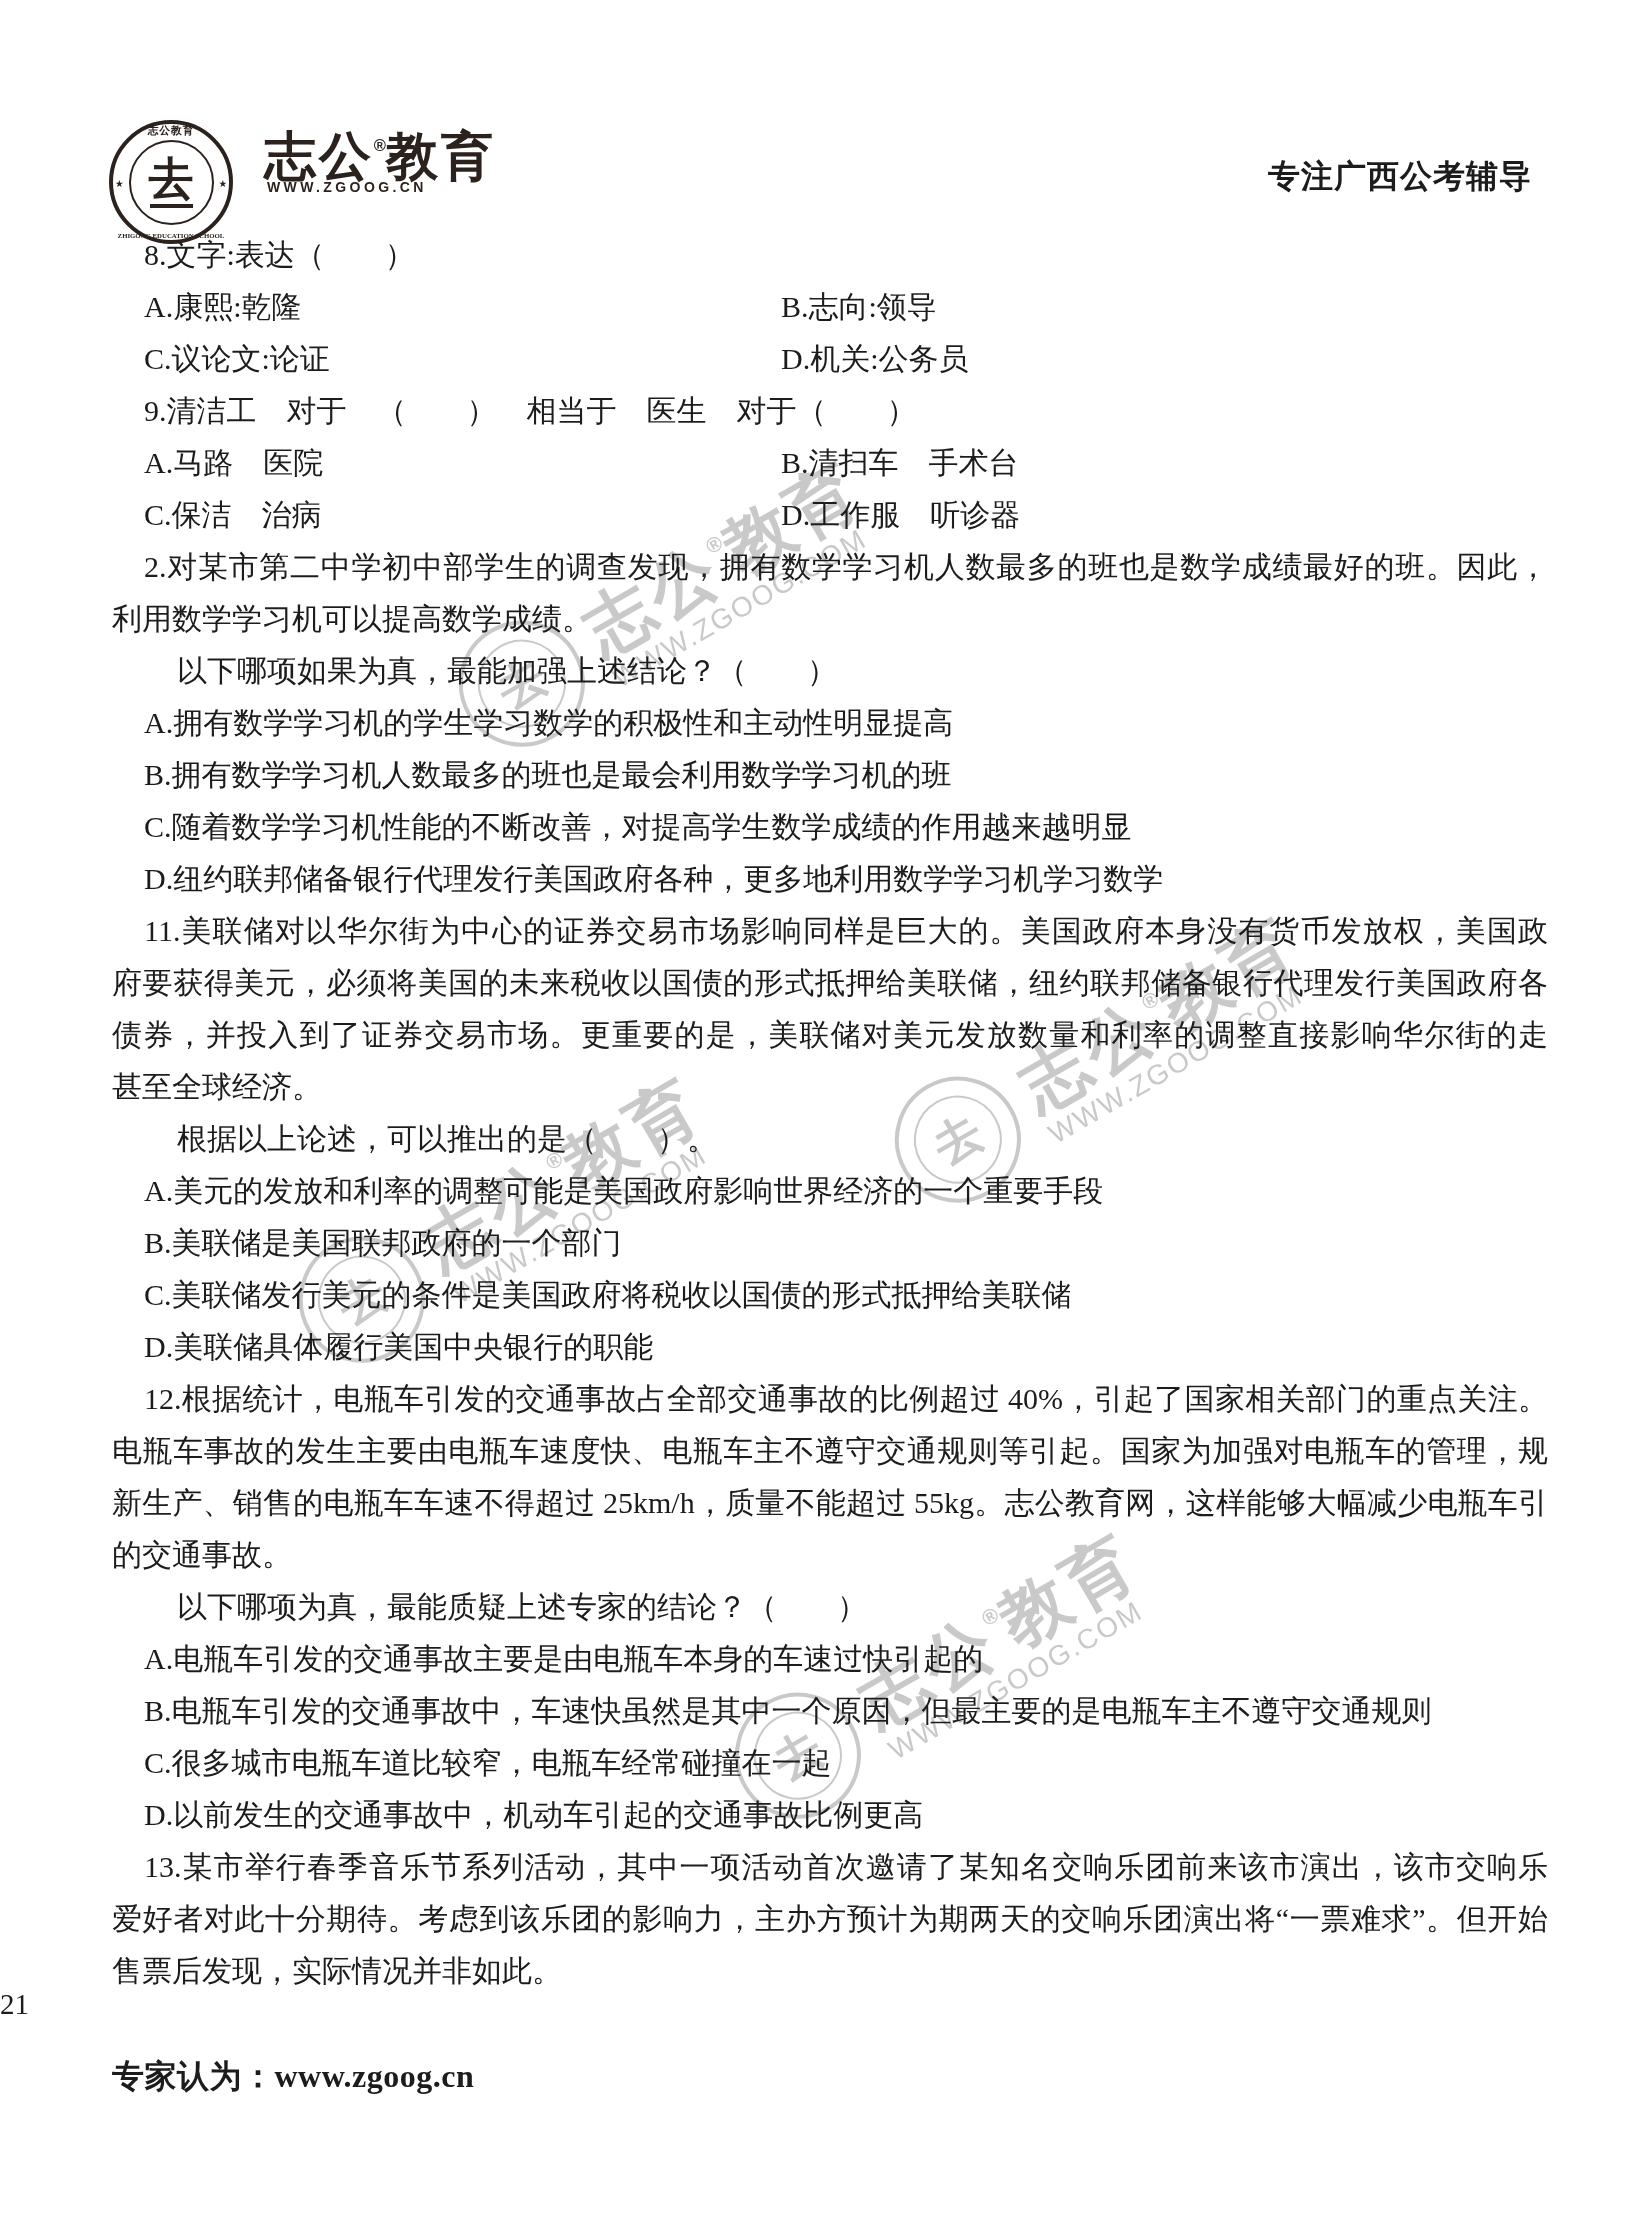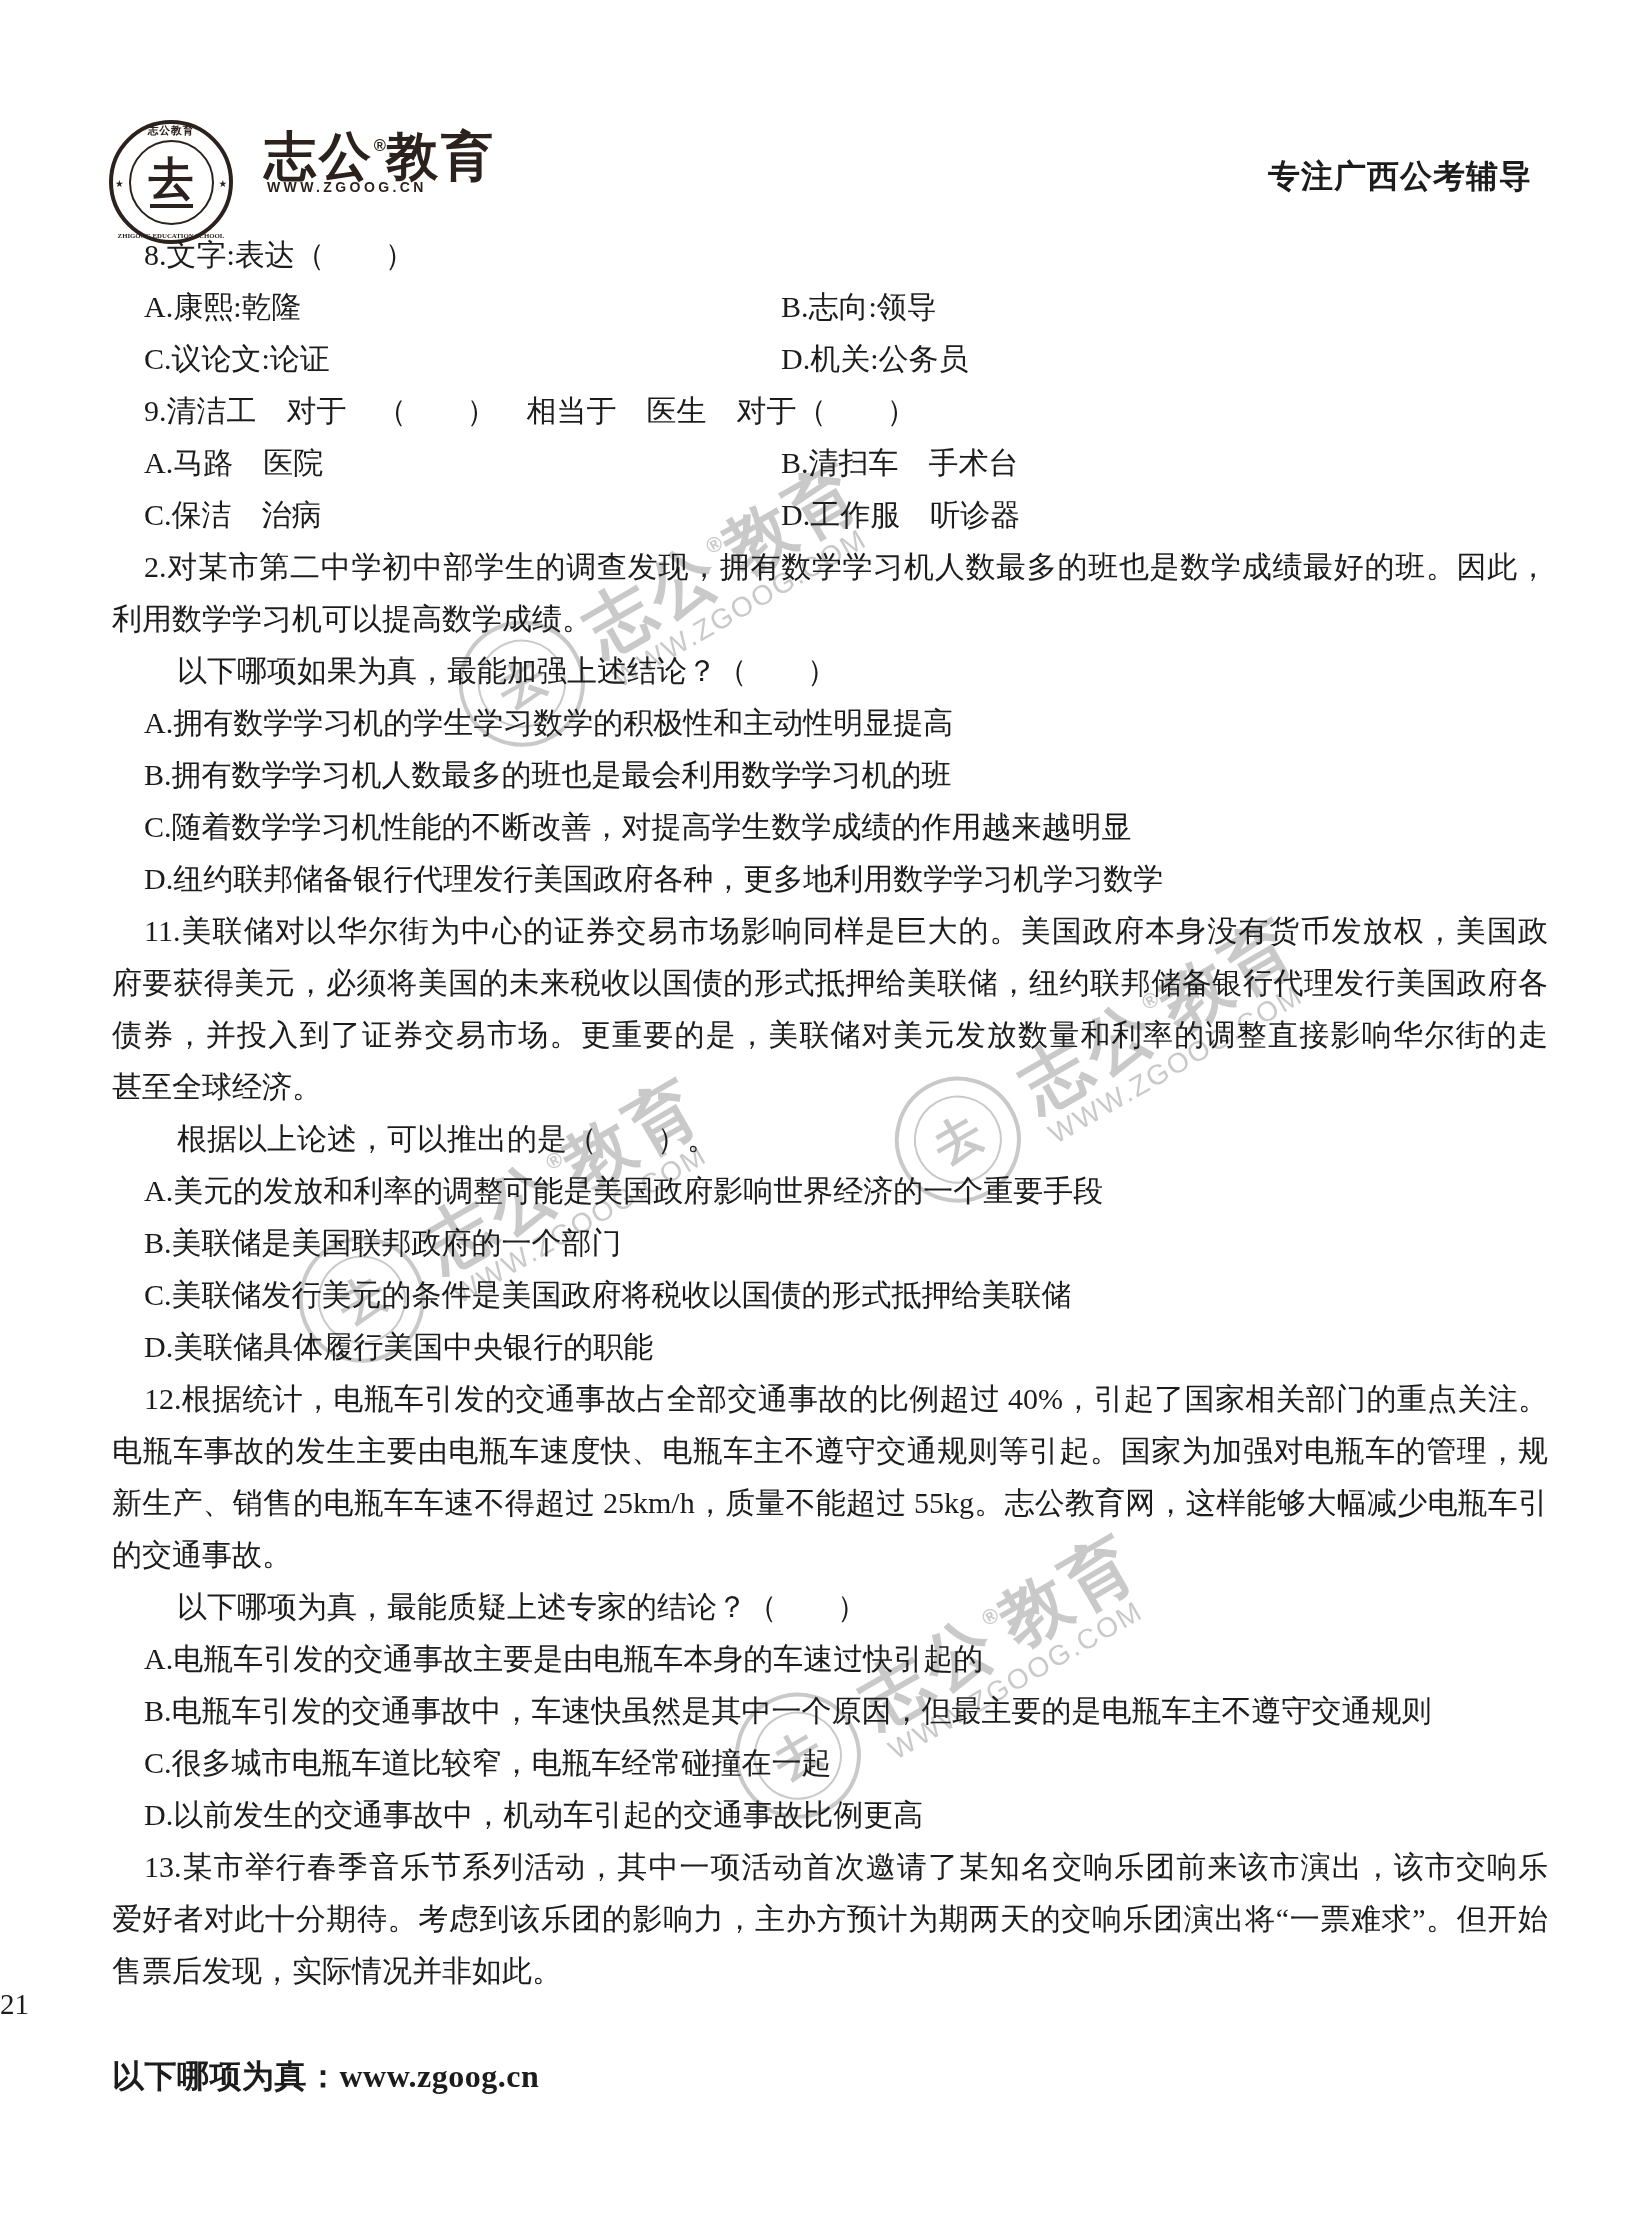--- a/index.html
+++ b/index.html
@@ -220,16 +220,16 @@
     <div class="ln ind1">B.电瓶车引发的交通事故中，车速快虽然是其中一个原因，但最主要的是电瓶车主不遵守交通规则</div>
     <div class="ln ind1">C.很多城市电瓶车道比较窄，电瓶车经常碰撞在一起</div>
     <div class="ln ind1">D.以前发生的交通事故中，机动车引起的交通事故比例更高</div>
 
     <div class="ln jf ind1">13.某市举行春季音乐节系列活动，其中一项活动首次邀请了某知名交响乐团前来该市演出，该市交响乐</div>
     <div class="ln jf">爱好者对此十分期待。考虑到该乐团的影响力，主办方预计为期两天的交响乐团演出将“一票难求”。但开始</div>
     <div class="ln">售票后发现，实际情况并非如此。</div>
   </div>
 
   <div class="footer-page">21</div>
-  <div class="footer-site">以下哪项为真：www.zgoog.cn</div>
+  <div class="footer-site">专家认为：www.zgoog.cn</div>
 
 </div>
 
 
 </body></html>

